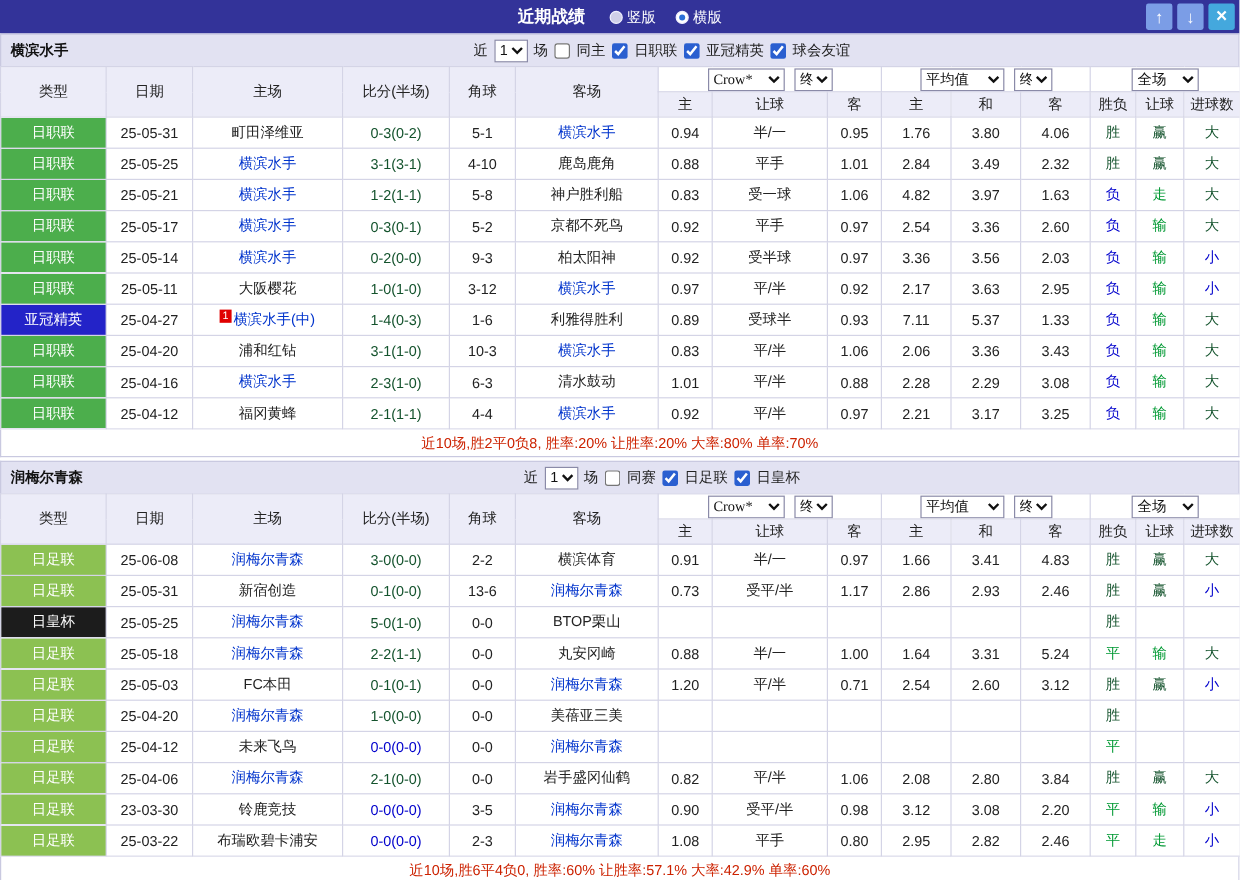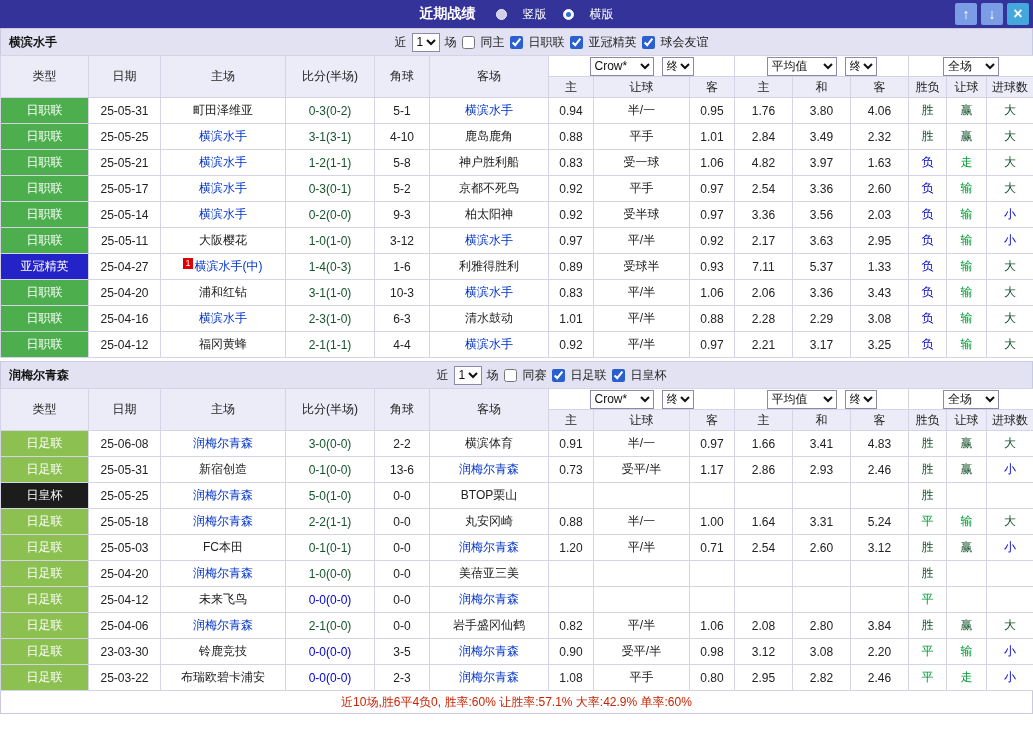--- a/index.html
+++ b/index.html
@@ -9,21 +9,21 @@
     font-family:"Liberation Sans","DejaVu Sans",sans-serif;
     font-size:12px; color:#222;
   }
   
   .topbar {
     height:28px; background:#333399; color:#fff;
     display:flex; align-items:center; justify-content:center; position:relative;
   }
   .topbar .title { font-size:14px; font-weight:bold; margin-right:20px; }
   .radio-group { display:flex; align-items:center; gap:16px; }
-  .radio-opt { display:flex; align-items:center; gap:16px; cursor:pointer; }
+  .radio-opt { display:flex; align-items:center; gap:4px; cursor:pointer; }
   .radio {
     width:11px; height:11px; border-radius:50%;
     background:#cfcfe8; border:1px solid #f0f0ff; display:inline-block;
   }
   .radio.on { background:#fff; position:relative; }
   .radio.on::after {
     content:''; position:absolute; left:2px; top:2px;
     width:5px; height:5px; border-radius:50%; background:#2b6fd8;
   }
   .topbar-right { position:absolute; right:4px; top:3px; display:flex; gap:4px; }
@@ -51,21 +51,21 @@
   .sel-odds1 { width:64px; } .sel-odds2 { width:32px; }
   .sel-avg   { width:70px; } .sel-full  { width:56px; }
   
   table { width:1033px; border-collapse:collapse; table-layout:fixed; }
   th,td {
     border:1px solid #d4d4e6; text-align:center;
     overflow:hidden; white-space:nowrap;
   }
   thead th { background:#ececf8; font-weight:normal; height:21px; color:#222; }
   thead th.sel-th { background:#fff; }
-  .sel-wrap { display:flex; justify-content:center; gap:8px; align-items:flex-end; }
+  .sel-wrap { display:flex; justify-content:center; gap:8px; align-items:flex-end;font-family:Liberation Serif, serif; }
   tbody td { height:26px; background:#fff; }
   td.type { color:#fff; }
   .lg-jleague { background:#4cae4c; }
   .lg-jfl    { background:#8cc152; }
   .lg-acl    { background:#2323c8; }
   .lg-cup    { background:#1c1c1c; }
   .red   { color:#14532d; }
   .blue  { color:#0000cc; }
   .green { color:#009933; }
   .focus { color:#0033cc; }
@@ -352,20 +352,21 @@
     <td>0.97</td>
     <td>2.21</td>
     <td>3.17</td>
     <td>3.25</td>
     <td class="blue">负</td>
     <td class="green">输</td>
     <td class="red">大</td>
   </tr>
       </tbody>
   </table>
+  <div class="summary">近10场,胜2平0负8, 胜率:20% 让胜率:20% 大率:80% 单率:70%</div>
 </div>
 
 <div class="section">
   <div class="band">
     <span class="team">润梅尔青森</span>
     <span class="filters">
       <span>近</span>
       <select class="sel-games">
         <option>10</option>
       </select>

